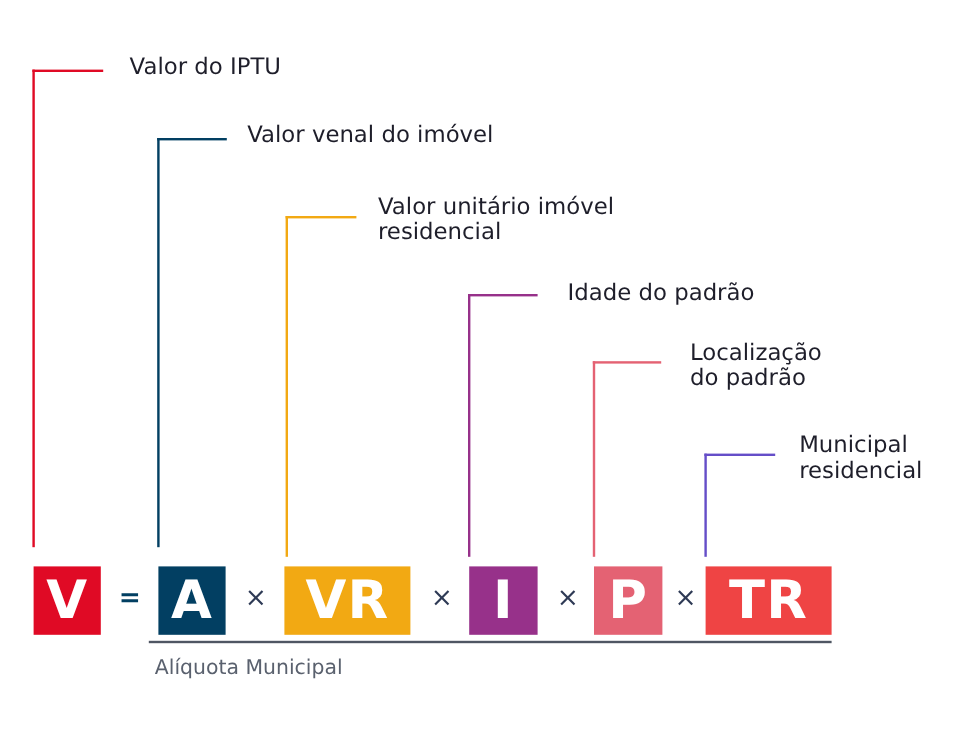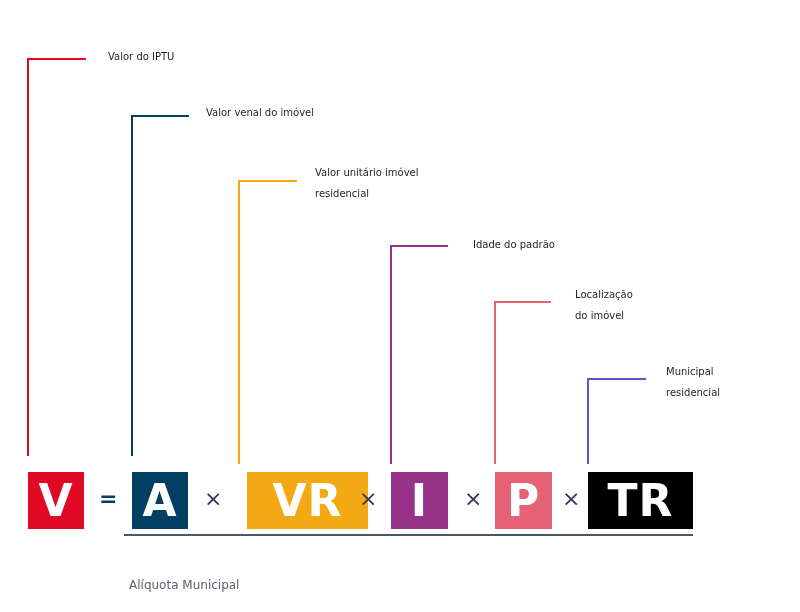--- a/index.html
+++ b/index.html
@@ -1,27 +1,27 @@
 <!DOCTYPE html>
 <html><head>
 <meta charset="utf-8">
 <style>
   html, body { margin:0; padding:0; background:#ffffff; }
   body { width:800px; height:612px; position:relative; overflow:hidden;
          font-family: "DejaVu Sans", "Liberation Sans", sans-serif; color:#1f1f2e; }
   .hline, .vline { position:absolute; }
   .vline { width:2px; }
   .hline { height:2px; }
-  .label { position:absolute; font-size:10px; line-height:21px; color:#1e1e2a; white-space:pre-line; }
+  .label { position:absolute; font-size:19px; line-height:21px; color:#1e1e2a; white-space:pre-line; }
   .box { position:absolute; top:472px; height:57px; color:#fff; font-weight:bold;
          font-size:44px; display:flex; align-items:center; justify-content:center;
          font-family:"DejaVu Sans", sans-serif; letter-spacing:1px; }
   .op { position:absolute; top:486px; font-size:22px; color:#2e3a55; }
   .under { position:absolute; left:124px; top:534px; width:569px; height:2px; background:#4f5663; }
-  .footer { position:absolute; left:129px; top:578px; font-size:12px; color:#5a616e; }
+  .footer { position:absolute; left:129px; top:547px; font-size:17px; color:#5a616e; }
 </style>
 </head>
 <body>
 
 <div>
   <div class="vline" style="left:27px;top:58px;height:398px;background:#e00a25"></div>
   <div class="hline" style="left:27px;top:58px;width:59px;background:#e00a25"></div>
 </div>
 <div>
   <div class="vline" style="left:131px;top:115px;height:341px;background:#023f62"></div>
@@ -43,30 +43,30 @@
   <div class="vline" style="left:587px;top:378px;height:86px;background:#654ec8"></div>
   <div class="hline" style="left:587px;top:378px;width:59px;background:#654ec8"></div>
 </div>
 
 <div class="label" style="left:108px;top:46px">Valor do IPTU</div>
 <div class="label" style="left:206px;top:102px">Valor venal do imóvel</div>
 <div class="label" style="left:315px;top:162px">Valor unitário imóvel
 residencial</div>
 <div class="label" style="left:473px;top:234px">Idade do padrão</div>
 <div class="label" style="left:575px;top:284px">Localização
-do imóvel</div>
+do padrão</div>
 <div class="label" style="left:666px;top:361px">Municipal
 residencial</div>
 
 <div class="box" style="left:28px;width:56px;background:#e00a25">V</div>
 <div class="op" style="left:99px;font-weight:bold;color:#023f62">=</div>
 <div class="box" style="left:132px;width:56px;background:#023f62">A</div>
 <div class="op" style="left:204px">×</div>
-<div class="box" style="left:247px;width:121px;background:#f2a913">VR</div>
+<div class="box" style="left:237px;width:105px;background:#f2a913">VR</div>
 <div class="op" style="left:359px">×</div>
 <div class="box" style="left:391px;width:57px;background:#97318a">I</div>
 <div class="op" style="left:464px">×</div>
 <div class="box" style="left:495px;width:57px;background:#e46273">P</div>
 <div class="op" style="left:562px">×</div>
-<div class="box" style="left:588px;width:105px;background:#000000">TR</div>
+<div class="box" style="left:588px;width:105px;background:#ef4444">TR</div>
 
 <div class="under"></div>
 <div class="footer">Alíquota Municipal</div>
 
 </body></html>

